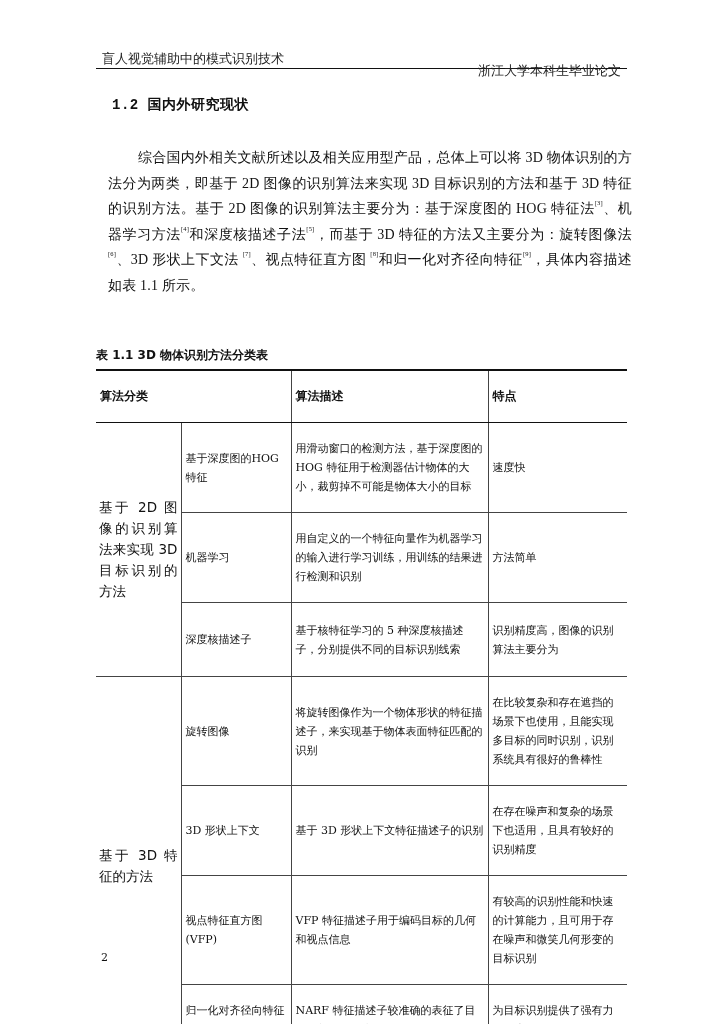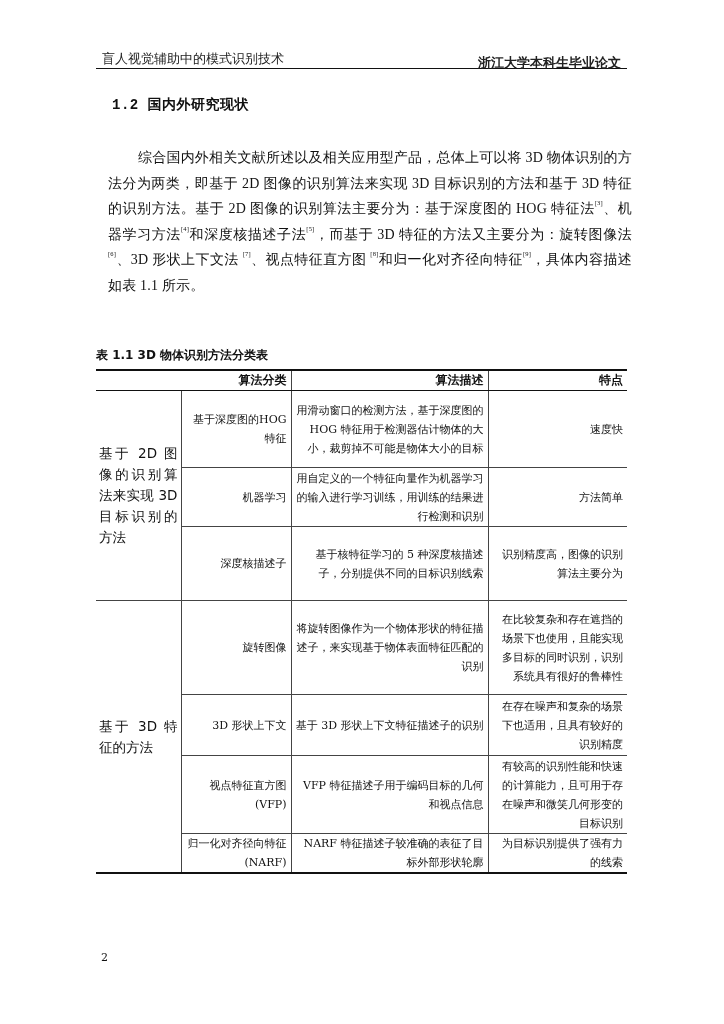--- a/index.html
+++ b/index.html
@@ -1,33 +1,33 @@
 <!DOCTYPE html>
 <html><head>
 <meta charset="utf-8">
 <style>
   html, body { margin:0; padding:0; background:#ffffff; }
   body { width:724px; height:1024px; position:relative; overflow:hidden;
          font-family:"DejaVu Serif", "Liberation Serif", serif; color:#111; }
   .header { position:absolute; left:96px; top:50px; width:531px; height:16px;
             font-size:13px; color:#222; border-bottom:1.3px solid #111; padding-bottom:2px; }
   .header .l { position:absolute; left:6px; top:0; }
-  .header .r { position:absolute; right:6px; top:4px;font-weight:bold; }
+  .header .r { position:absolute; right:6px; top:12px; }
   .section-title { position:absolute; left:100px; top:96px; font-size:14px; font-weight:bold;
                    font-family:Liberation Mono, monospace; letter-spacing:0.5px;margin-left:12px; }
   .para { position:absolute; left:108px; top:145px; width:524px; font-size:14px;
           line-height:25.5px; letter-spacing:0.2px; text-align:justify;font-family:Liberation Serif, serif; }
   .para .indent { display:inline-block; width:30px; }
   .para sup { font-size:6.5px; vertical-align:8px; line-height:0; }
   .caption { position:absolute; left:96px; top:347px; width:531px; text-align:left;
              font-size:12px; font-weight:bold; font-family:"DejaVu Sans", "Liberation Sans", sans-serif; }
   table.t { position:absolute; left:96px; top:369px; width:531px; border-collapse:collapse;
             font-size:11px; line-height:19px; }
-  table.t td, table.t th { border:1px solid #444; text-align:right; vertical-align:middle;
-            padding:0 4px; }
+  table.t td, table.t th { border:1px solid #444; text-align:left; vertical-align:middle;
+            padding:16px 4px; }
   table.t tr:first-child th { border-top:2.6px solid #111; border-bottom:1.8px solid #111;
             font-weight:bold; font-size:12px; height:19px; font-family:"DejaVu Sans","Liberation Sans",sans-serif; }
   table.t tr:last-child td { border-bottom:2.6px solid #111; }
   table.t td:first-child, table.t th:first-child { border-left:none; }
   table.t td:last-child, table.t th:last-child { border-right:none; }
   table.t td.grp { font-weight:normal; font-size:13.5px; text-align:justify; text-align-last:left;
             line-height:21px; font-family:"DejaVu Sans","Liberation Sans",sans-serif; padding:0 3px; }
   table.t td.grp.left-last { border-bottom:2.6px solid #111; }
   .pagenum { position:absolute; left:101px; top:951px; font-size:11px; }
 </style>

